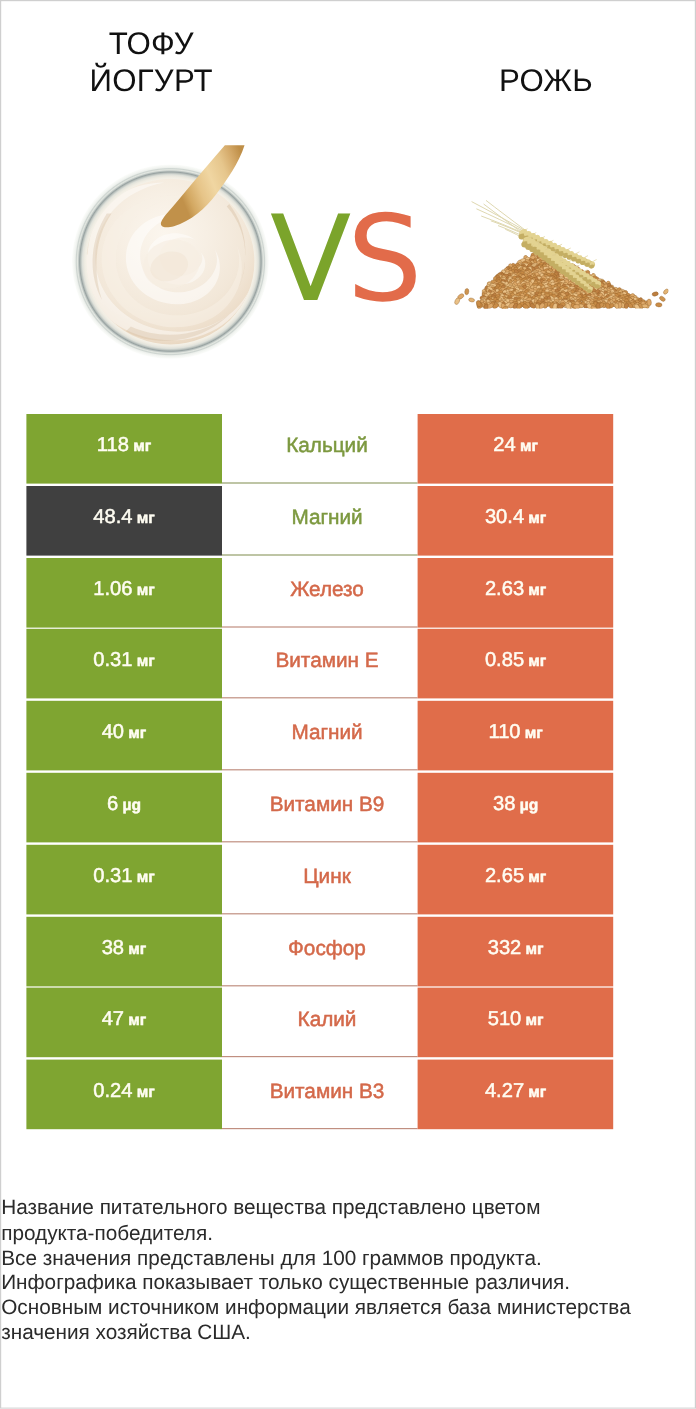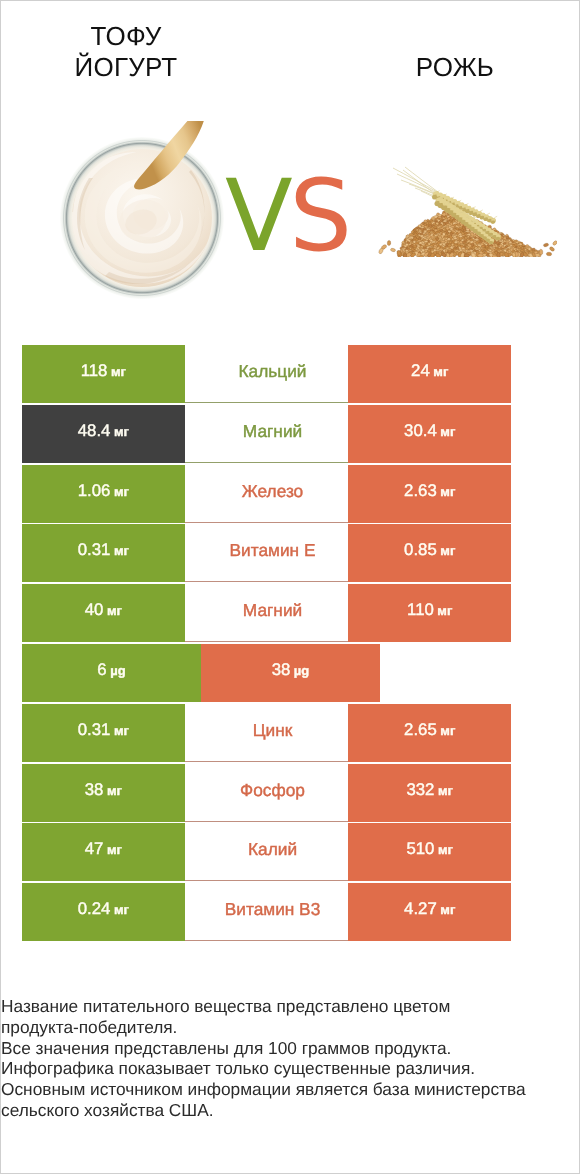--- a/index.html
+++ b/index.html
@@ -1168,20 +1168,23 @@
         <div class="cell-r" style="background:#e06d4a">
           <span>110</span>
           <span class="unit">мг</span>
         </div>
       </div>
       <div class="row">
         <div class="cell-l" style="background:#7fa531">
           <span>6</span>
           <span class="unit">µg</span>
         </div>
+        <div class="cell-m" style="color:#d4694a;border-bottom-color:#c08f80">
+          <span>Витамин B9</span>
+        </div>
         <div class="cell-r" style="background:#e06d4a">
           <span>38</span>
           <span class="unit">µg</span>
         </div>
       </div>
       <div class="row">
         <div class="cell-l" style="background:#7fa531">
           <span>0.31</span>
           <span class="unit">мг</span>
         </div>
@@ -1232,15 +1235,15 @@
           <span class="unit">мг</span>
         </div>
       </div>
     </div>
   <div class="footer" id="footer">
       <div>Название питательного вещества представлено цветом</div>
       <div>продукта-победителя.</div>
       <div>Все значения представлены для 100 граммов продукта.</div>
       <div>Инфографика показывает только существенные различия.</div>
       <div>Основным источником информации является база министерства</div>
-      <div>сельского хозяйства США.</div>
+      <div>значения хозяйства США.</div>
     </div>
 </div>
 
 </body></html>

